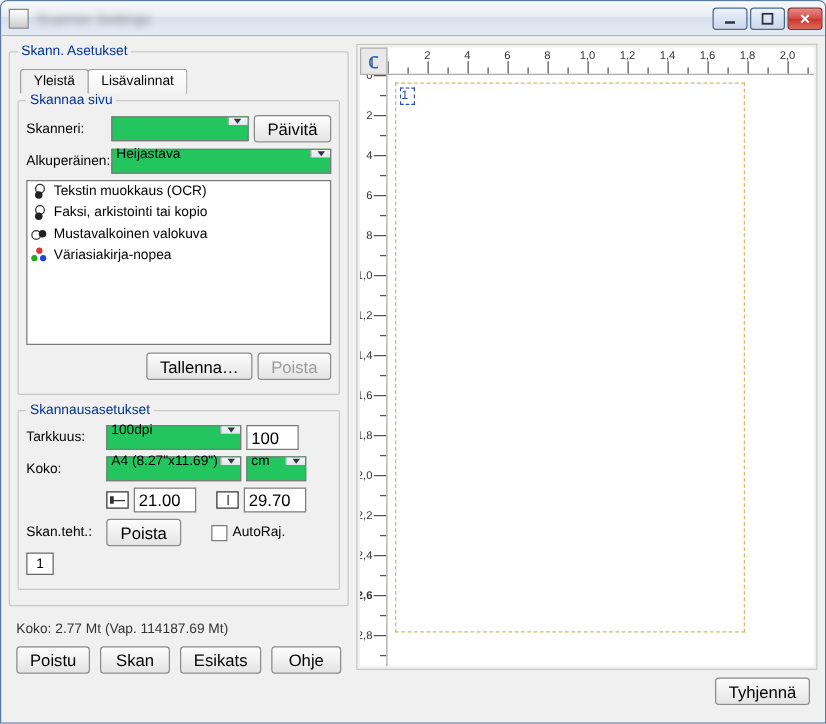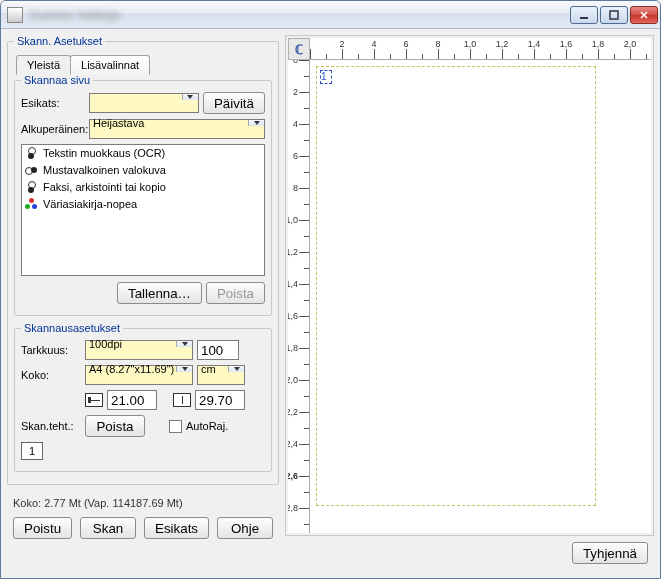--- a/index.html
+++ b/index.html
@@ -115,21 +115,21 @@
     border: 1px solid #a0a0a0;
     padding: 6px;
     background: #f0f0f0;
   }
   
   .row { display: flex; align-items: center; gap: 4px; margin-bottom: 5px; }
   .row label { color: #000; }
   .combo {
     display: flex;
     align-items: center;
-    background: #fef9c3;
+    background: #22c55e;
     border: 1px solid #7b7b7b;
     height: 20px;
     padding: 0 0 12px 3px;
     cursor: pointer;
   }
   .combo .cval { flex: 1; white-space: nowrap; overflow: hidden; }
   .combo .carrow {
     width: 16px; height: 100%;
     border-left: 1px solid #a8a8a8;
     background: linear-gradient(to bottom,#f5f7fa,#dfe6ee);
@@ -301,21 +301,21 @@
           <div class="tab active">Yleistä</div>
           <div class="tab">Lisävalinnat</div>
         </div>
 
         <div class="tabpanel" style="padding:0; border:none; background:transparent;">
 
           <fieldset class="group" style="margin-top:0;">
             <legend>Skannaa sivu</legend>
 
             <div class="row">
-              <label style="width:64px">Esikats:</label>
+              <label style="width:64px">Skanneri:</label>
               <div class="combo" style="flex:1">
                 <span class="cval" style="filter:blur(2px);opacity:.5"></span>
                 <span class="carrow">
                   <svg class="arrow-down" viewBox="0 0 8 8">
                       <path d="M1 2 L4 6 L7 2 Z" fill="#334"></path>
                     </svg>
                 </span>
               </div>
               <button class="btn">Päivitä</button>
             </div>
@@ -331,26 +331,26 @@
                 </span>
               </div>
             </div>
 
             <div class="listbox" id="preset-list">
                 <div class="litem">
                   <span class="licon ic-bw"></span>
                   <span>Tekstin muokkaus (OCR)</span>
                 </div>
                 <div class="litem">
+                  <span class="licon ic-bw"></span>
+                  <span>Faksi, arkistointi tai kopio</span>
+                </div>
+                <div class="litem">
                   <span class="licon ic-gray"></span>
                   <span>Mustavalkoinen valokuva</span>
-                </div>
-                <div class="litem">
-                  <span class="licon ic-bw"></span>
-                  <span>Faksi, arkistointi tai kopio</span>
                 </div>
                 <div class="litem">
                   <span class="licon">
                     <span style="position:absolute;left:4px;top:0;width:5px;height:5px;border-radius:50%;background:#d33"></span>
                     <span style="position:absolute;left:0;top:6px;width:5px;height:5px;border-radius:50%;background:#2a2"></span>
                     <span style="position:absolute;left:7px;top:6px;width:5px;height:5px;border-radius:50%;background:#24d"></span>
                   </span>
                   <span>Väriasiakirja-nopea</span>
                 </div>
               </div>

